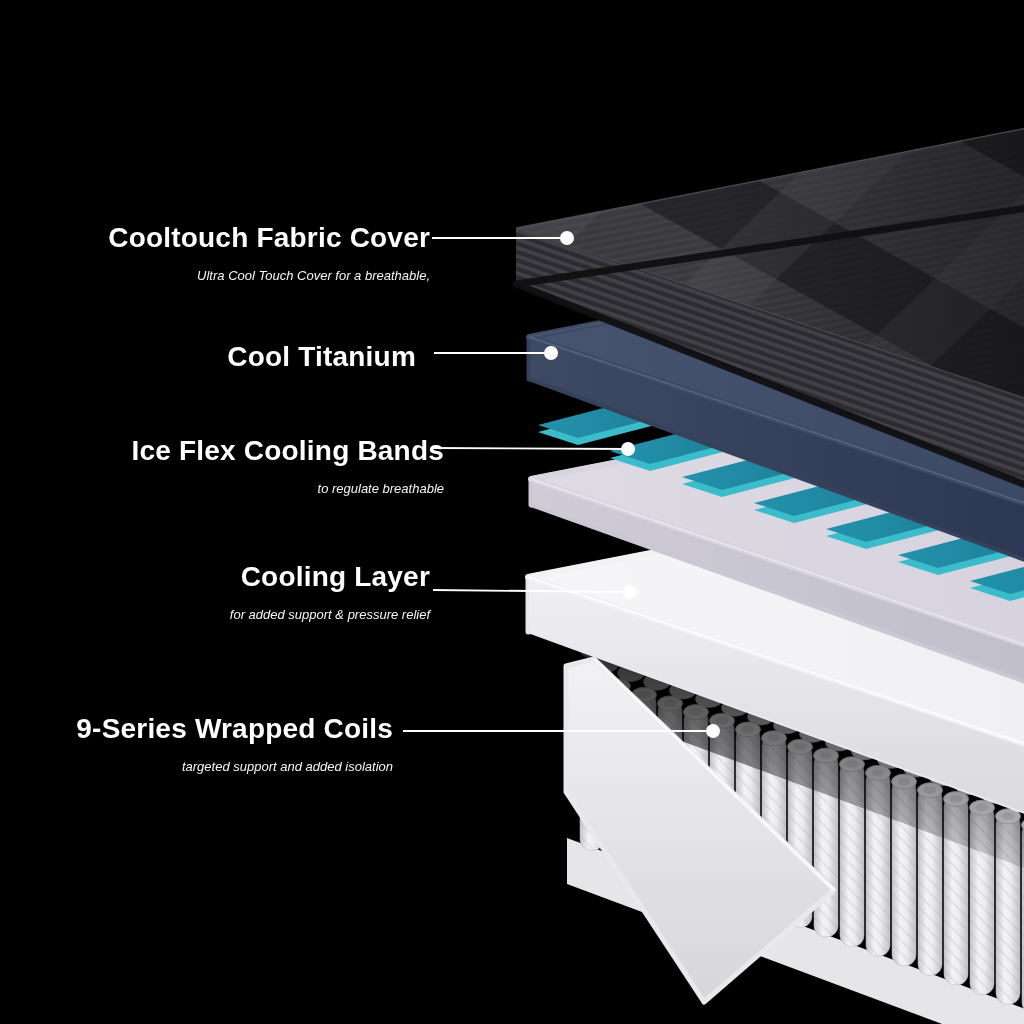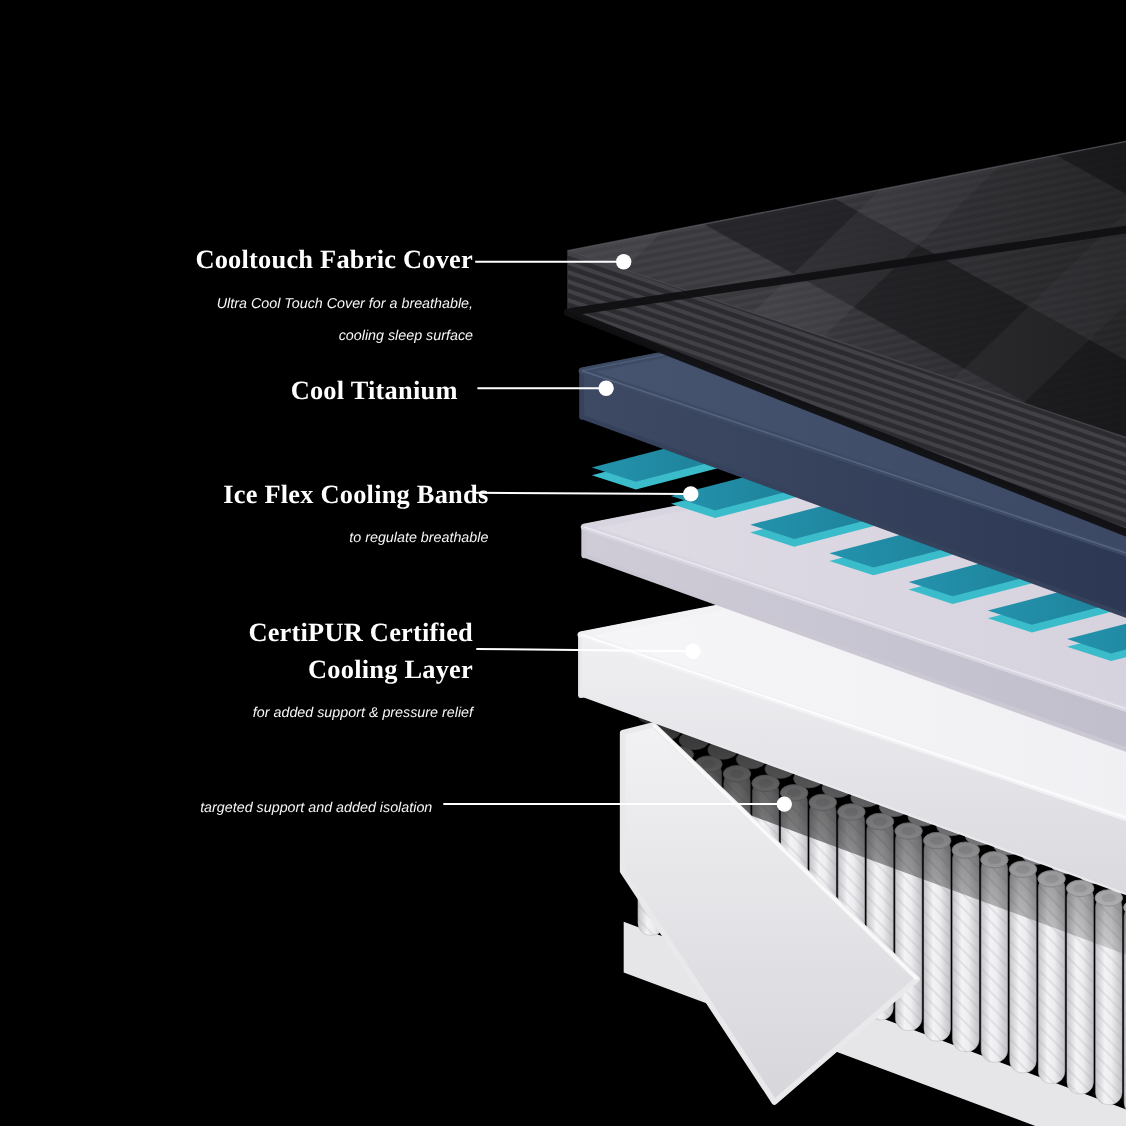--- a/index.html
+++ b/index.html
@@ -5,21 +5,21 @@
   :root{
     --c-background:#000000; --c-text:#ffffff; --c-leader_line:#ffffff;
     --c-cooling_band_edge:#3bbccb;
   }
   html,body{margin:0;padding:0;background:var(--c-background);}
   #canvas{position:relative;width:1024px;height:1024px;overflow:hidden;
           background:var(--c-background);
           font-family:"Liberation Sans",sans-serif;}
   #scene{position:absolute;left:0;top:0;width:1024px;height:1024px;display:block;}
   .block{position:absolute;color:var(--c-text);text-align:right;}
-  .t{font-weight:700;font-size:24px;line-height:33px;letter-spacing:.2px;white-space:nowrap;font-family:Liberation Serif, serif;}
+  .t{font-weight:700;font-size:28px;line-height:33px;letter-spacing:.2px;white-space:nowrap;}
   .d{font-style:italic;font-weight:400;font-size:13px;line-height:29px;margin-top:7px;opacity:.97;white-space:nowrap;}
   .leader{stroke:var(--c-leader_line);stroke-width:1.8;}
   .dot{fill:var(--c-leader_line);}
   .bandEdge{fill:var(--c-cooling_band_edge);}
 </style>
 </head>
 <body>
 
 <div id="canvas">
 
@@ -288,44 +288,43 @@
       <circle class="dot" cx="630" cy="592" r="7"></circle>
       <line class="leader" x1="403" y1="731" x2="713" y2="731"></line>
       <circle class="dot" cx="713" cy="731" r="7"></circle>
     </g>
   </svg>
 
   <div class="block" style="top:221px;right:594px">
     <div class="t">Cooltouch Fabric Cover</div>
     <div class="d">
       <div>Ultra Cool Touch Cover for a breathable,</div>
-      <div>cooling sleep surface</div>
     </div>
   </div>
 
   <div class="block" style="top:340px;right:608px">
     <div class="t">Cool Titanium</div>
   </div>
 
   <div class="block" style="top:434px;right:580px">
     <div class="t">Ice Flex Cooling Bands</div>
     <div class="d">
       <div>to regulate breathable</div>
     </div>
   </div>
 
   <div class="block" style="top:560px;right:594px">
     <div class="t">
-      <div>CertiPUR Certified</div>
       <div>Cooling Layer</div>
     </div>
     <div class="d">
       <div>for added support &amp; pressure relief</div>
     </div>
   </div>
 
   <div class="block" style="top:712px;right:631px">
+    <div class="t">9-Series Wrapped Coils</div>
     <div class="d">
       <div>targeted support and added isolation</div>
     </div>
   </div>
 
 </div>
 
 </body></html>

